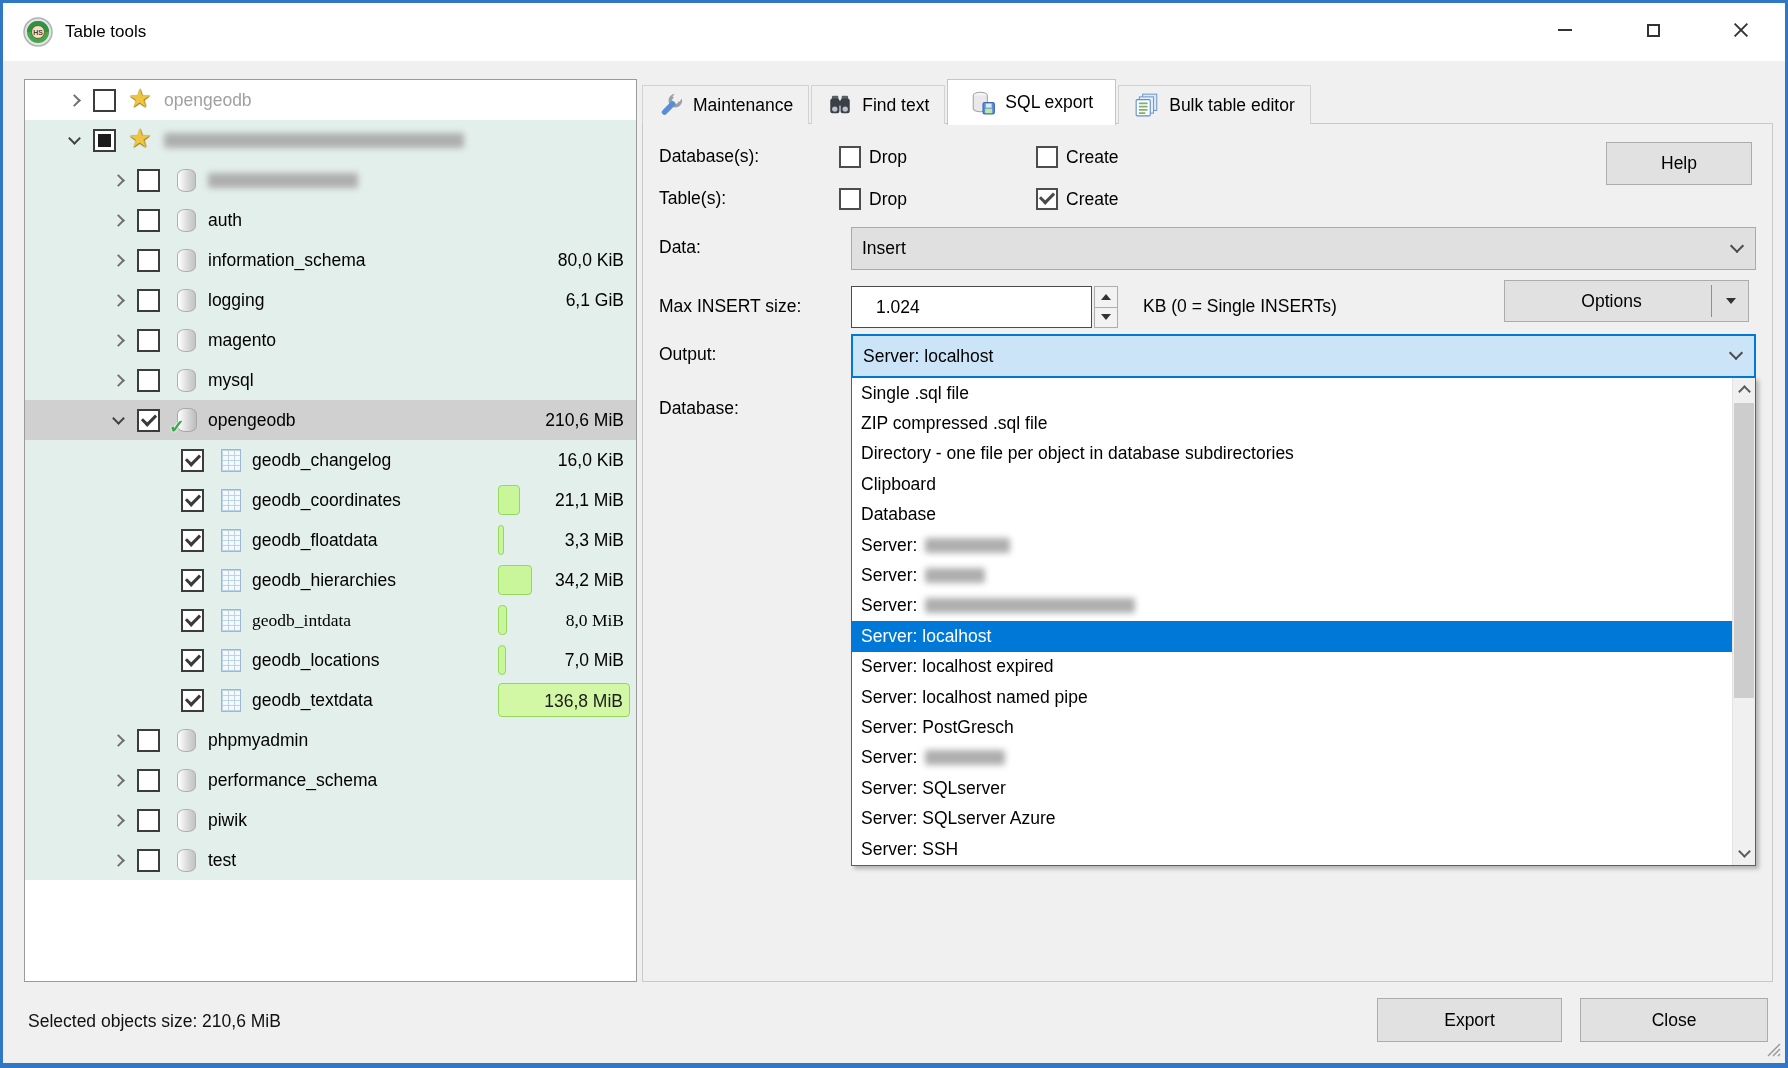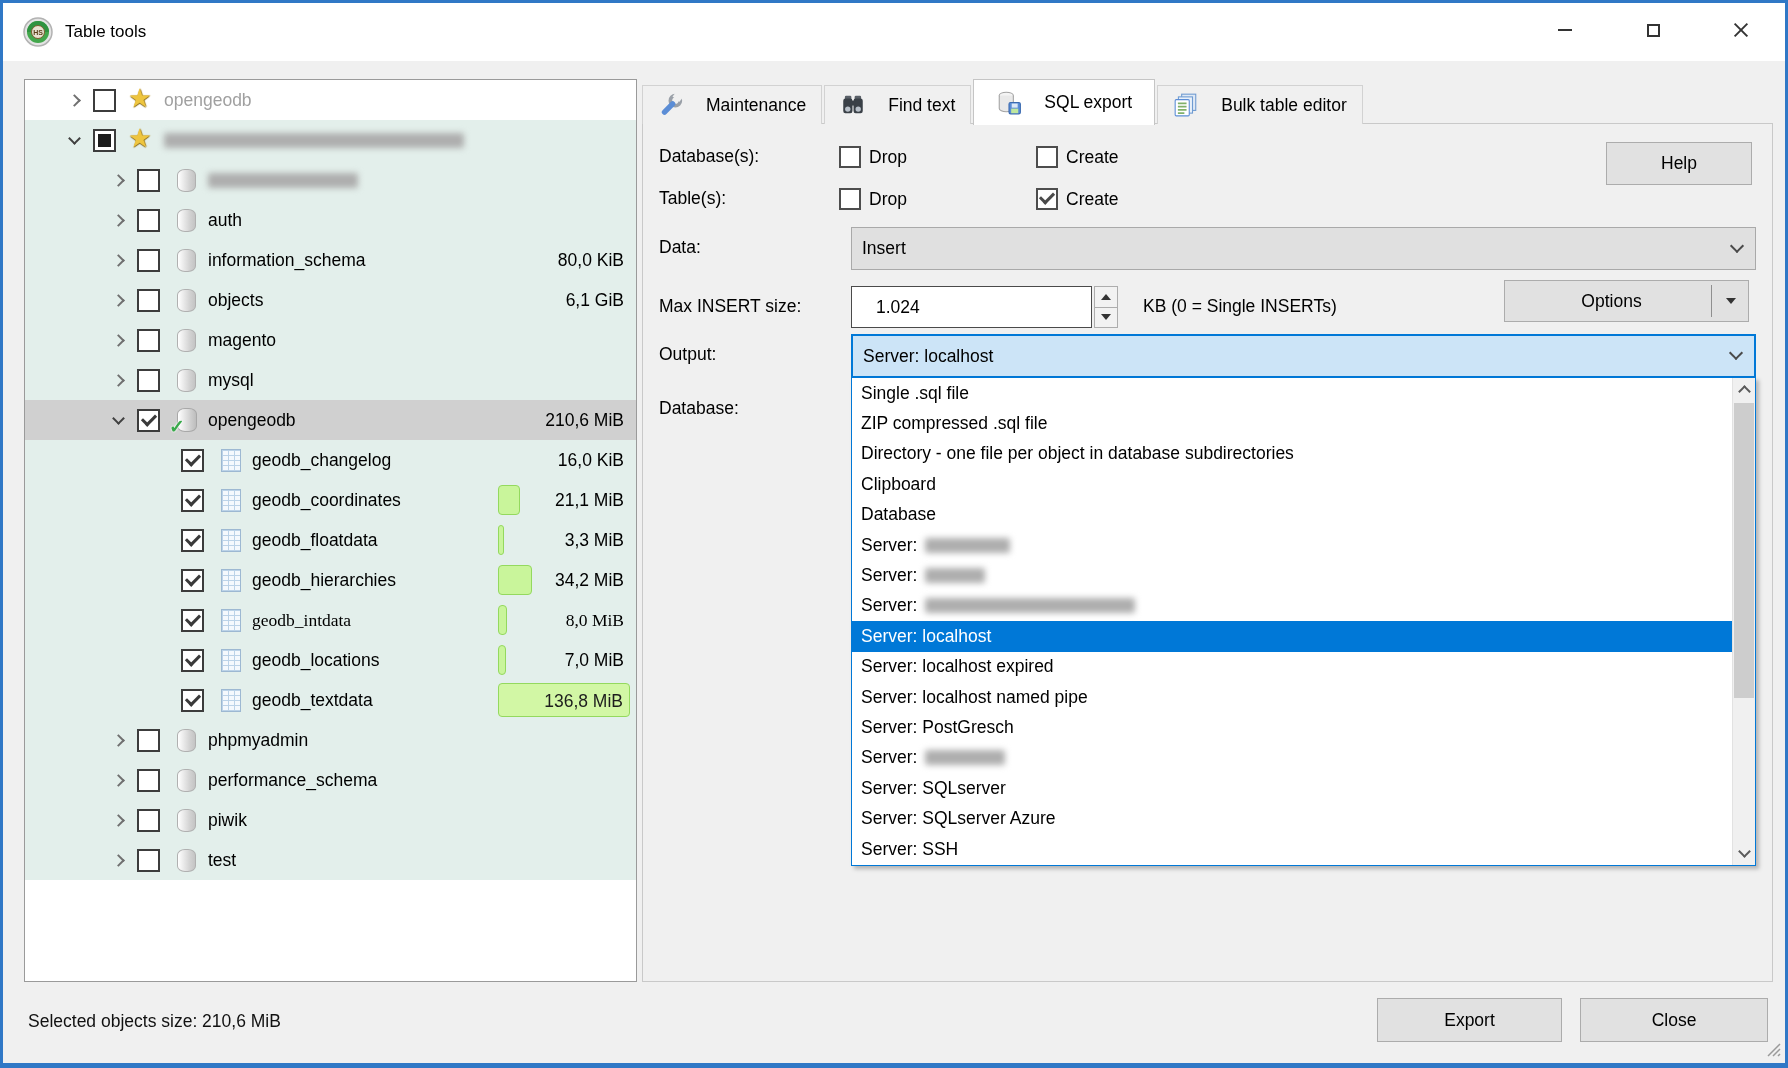--- a/index.html
+++ b/index.html
@@ -47,21 +47,21 @@
      border:1px solid #9db8d2; }
   .lbl{ white-space:nowrap; }
   .lbl.gray{ color:#a0a0a0; }
   .redact{ display:inline-block; height:15px; background:#aeaeae; filter:blur(3px); border-radius:2px; vertical-align:middle; }
   .size{ position:absolute; right:6px; top:0; bottom:0; width:132px; text-align:right; padding-right:6px; line-height:40px; font-size:17.5px; }
   .size .bar{ position:absolute; left:0; top:5px; bottom:5px; background:#c9f59b; border:1px solid #94d95e; border-radius:4px; }
   .size.full{ top:3px; bottom:3px; line-height:34px; background:#d2f7a5; border:1px solid #94d95e; border-radius:4px; color:#1d1d1d; }
 
   
   .tabs{ position:absolute; left:639px; top:76px; height:45px; display:flex; align-items:flex-end; z-index:3; }
-  .tab{ height:39px; display:flex; align-items:center; gap:22px; padding:0 15px; background:#f0f0f0; border:1px solid #d2d2d2; border-bottom:none; margin-right:2px; font-size:17.5px; color:#000; }
+  .tab{ height:39px; display:flex; align-items:center; gap:9px; padding:0 15px; background:#f0f0f0; border:1px solid #d2d2d2; border-bottom:none; margin-right:2px; font-size:17.5px; color:#000; }
   .tab.active{ height:46px; background:#fff; border-color:#c5c5c5; margin-bottom:-1px; z-index:4; padding:0 22px; }
   .ticon{ width:26px; height:26px; flex:0 0 26px; }
   .ticon svg{ width:100%; height:100%; display:block; }
 
   
   .panel{ position:absolute; left:639px; top:120px; width:1131px; height:859px; background:#f0f0f0; border:1px solid #c9c9c9; z-index:2; }
   .flabel{ position:absolute; left:16px; font-size:17.5px; color:#000; white-space:nowrap; }
   .btn{ position:absolute; background:#e1e1e1; border:1px solid #acacac; font-size:17.5px; color:#000; display:flex; align-items:center; justify-content:center; }
   .fcb{ position:absolute; width:22px; height:22px; background:#fff; border:2px solid #4d4d4d; }
   .fcb.checked::after{ content:''; position:absolute; left:2px; top:2px; width:11px; height:6px; border-left:3px solid #4a4a4a; border-bottom:3px solid #4a4a4a; transform:rotate(-45deg); }
@@ -166,21 +166,21 @@
           <span class="ic ic-database"></span>
           <span class="lbl">information_schema</span>
           <span class="size">80,0 KiB</span>
         </div>
         <div class="trow subtree" style="padding-left: 74px;">
           <span class="exp">
             <i></i>
           </span>
           <span class="cb "></span>
           <span class="ic ic-database"></span>
-          <span class="lbl">objects</span>
+          <span class="lbl">logging</span>
           <span class="size">6,1 GiB</span>
         </div>
         <div class="trow subtree" style="padding-left: 74px;">
           <span class="exp">
             <i></i>
           </span>
           <span class="cb "></span>
           <span class="ic ic-database"></span>
           <span class="lbl">magento</span>
         </div>

